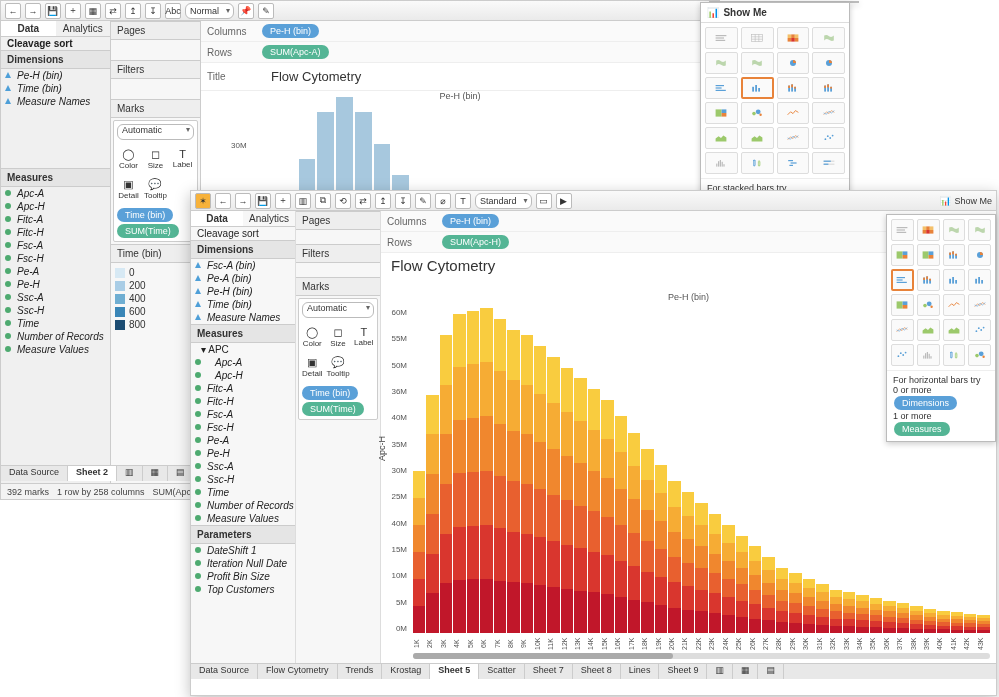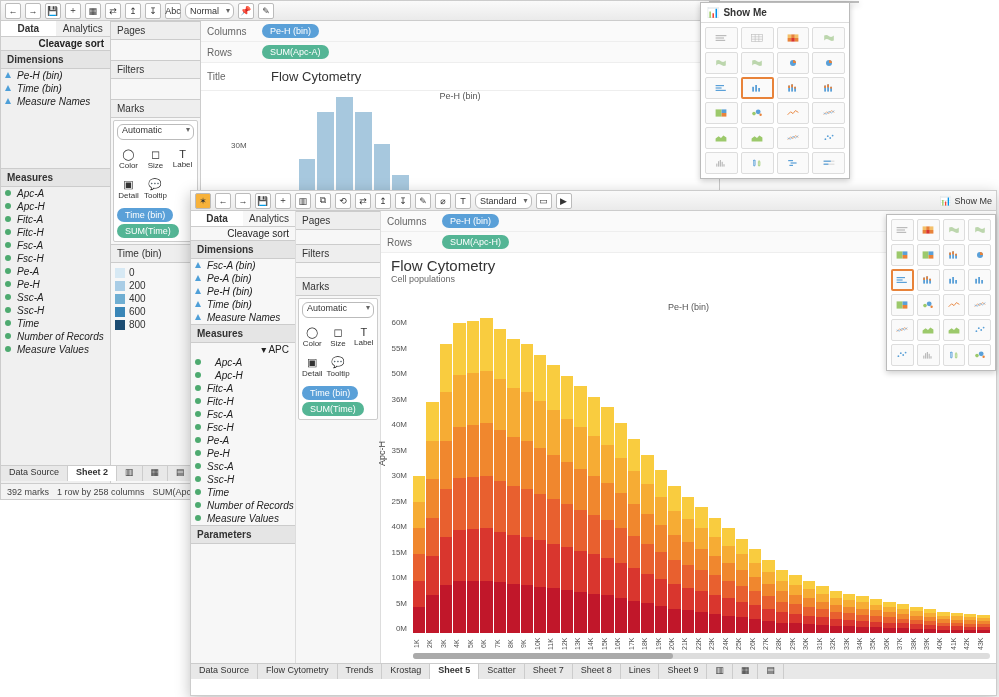--- a/index.html
+++ b/index.html
@@ -13,21 +13,21 @@
   .tb-sel { height:16px; border:1px solid #bbb; border-radius:6px; background:#fff; font-size:9px; padding:0 14px 0 4px; display:inline-flex; align-items:center; position:relative; }
   .tb-sel::after { content:"▾"; position:absolute; right:3px; font-size:8px; color:#666; }
 
   .back-body { display:flex; height:calc(100% - 20px); }
   .sidebar { width:110px; background:#f0f0f0; border-right:1px solid #ccc; overflow:hidden; }
   .side-tabs { display:flex; border-bottom:1px solid #ccc; }
   .side-tab { flex:1; text-align:center; padding:2px 0; font-size:10px; cursor:pointer; }
   .side-tab.active { background:#fff; font-weight:bold; }
   .side-heading { background:#e5e5e5; padding:3px 6px; font-weight:bold; border-bottom:1px solid #ccc; border-top:1px solid #ccc; }
   .side-item { padding:1px 6px 1px 16px; position:relative; cursor:pointer; white-space:nowrap; font-style: italic; color:#222; }
-  .side-item.plain { font-style: normal; text-align: right; }
+  .side-item.plain { font-style: normal; }
   .side-item::before { content:""; position:absolute; left:4px; top:3px; width:6px; height:6px; }
   .side-item.dim::before { background:#4e9fd8; clip-path: polygon(50% 0,100% 100%,0 100%); }
   .side-item.meas::before { background:#4eaa70; border-radius:50%; }
 
   .center-col { width:90px; border-right:1px solid #ccc; background:#f7f7f7; display:flex; flex-direction:column; }
   .panel-head { background:#eee; padding:3px 6px; border-bottom:1px solid #ccc; border-top:1px solid #ccc; }
   .panel-body { padding:3px 4px; }
 
   .marks-card { border:1px solid #ccc; margin:2px; background:#fff; border-radius:2px; }
   .marks-sel { margin:3px; display:block; }
@@ -420,20 +420,21 @@
       </div>
       <div class="sm-cell">
         <svg class="ico" viewBox="0 0 20 14">
           <rect x="1" y="3" width="18" height="2" fill="#ddd"></rect>
           <rect x="1" y="3" width="12" height="2" fill="#5aa0d8"></rect>
           <rect x="1" y="8" width="18" height="2" fill="#ddd"></rect>
           <rect x="1" y="8" width="8" height="2" fill="#5aa0d8"></rect>
         </svg>
       </div>
     </div>
+  <div class="showme-foot">For stacked bars try</div>
 </div>
 
 <div class="win front-win">
   <div class="toolbar">
     <span class="tb-btn" style="background:#f7b23b">✶</span>
     <span class="tb-btn">←</span>
     <span class="tb-btn">→</span>
     <span class="tb-btn">💾</span>
     <span class="tb-btn">＋</span>
     <span class="tb-btn">▥</span>
@@ -479,20 +480,26 @@
           <div class="side-item meas">Fsc-H</div>
           <div class="side-item meas">Pe-A</div>
           <div class="side-item meas">Pe-H</div>
           <div class="side-item meas">Ssc-A</div>
           <div class="side-item meas">Ssc-H</div>
           <div class="side-item meas">Time</div>
           <div class="side-item meas">Number of Records</div>
           <div class="side-item meas">Measure Values</div>
         </div>
       <div class="side-heading">Parameters</div>
+      <div id="front-params">
+          <div class="side-item meas">DateShift 1</div>
+          <div class="side-item meas">Iteration Null Date</div>
+          <div class="side-item meas">Profit Bin Size</div>
+          <div class="side-item meas">Top Customers</div>
+        </div>
     </div>
 
     <div class="front-center">
       <div class="panel-head">Pages</div>
       <div class="panel-body" style="height:14px"></div>
       <div class="panel-head">Filters</div>
       <div class="panel-body" style="height:14px"></div>
       <div class="panel-head">Marks</div>
       <div class="marks-card">
         <div class="tb-sel marks-sel">Automatic</div>
@@ -514,21 +521,20 @@
       <div class="shelf-row">
         <span class="shelf-label">Columns</span>
         <span class="pill blue">Pe-H (bin)</span>
       </div>
       <div class="shelf-row">
         <span class="shelf-label">Rows</span>
         <span class="pill green">SUM(Apc-H)</span>
       </div>
       <div style="padding:4px 10px">
         <div style="font-size:15px">Flow Cytometry</div>
-        <div style="font-size:9px;color:#666">Cell populations</div>
       </div>
       <div class="front-chart">
         <div class="xaxis-title">Pe-H (bin)</div>
         <div class="yaxis-title">Apc-H</div>
         <div class="ylabels" id="front-yticks">
             <div>60M</div>
             <div>55M</div>
             <div>50M</div>
             <div>36M</div>
             <div>40M</div>
@@ -1121,13 +1127,18 @@
         </svg>
       </div>
       <div class="sm-cell">
         <svg class="ico" viewBox="0 0 20 14">
           <circle cx="5" cy="8" r="3" fill="#9cc96b"></circle>
           <circle cx="12" cy="5" r="4" fill="#5aa0d8"></circle>
           <circle cx="16" cy="10" r="2" fill="#e8833a"></circle>
         </svg>
       </div>
     </div>
+  <div class="showme-foot">
+    <div>For horizontal bars try</div>
+    <div><span>0 or more</span> <span class="pill blue">Dimensions</span></div>
+    <div><span>1 or more</span> <span class="pill green">Measures</span></div>
+  </div>
 </div>
 
 </body></html>

